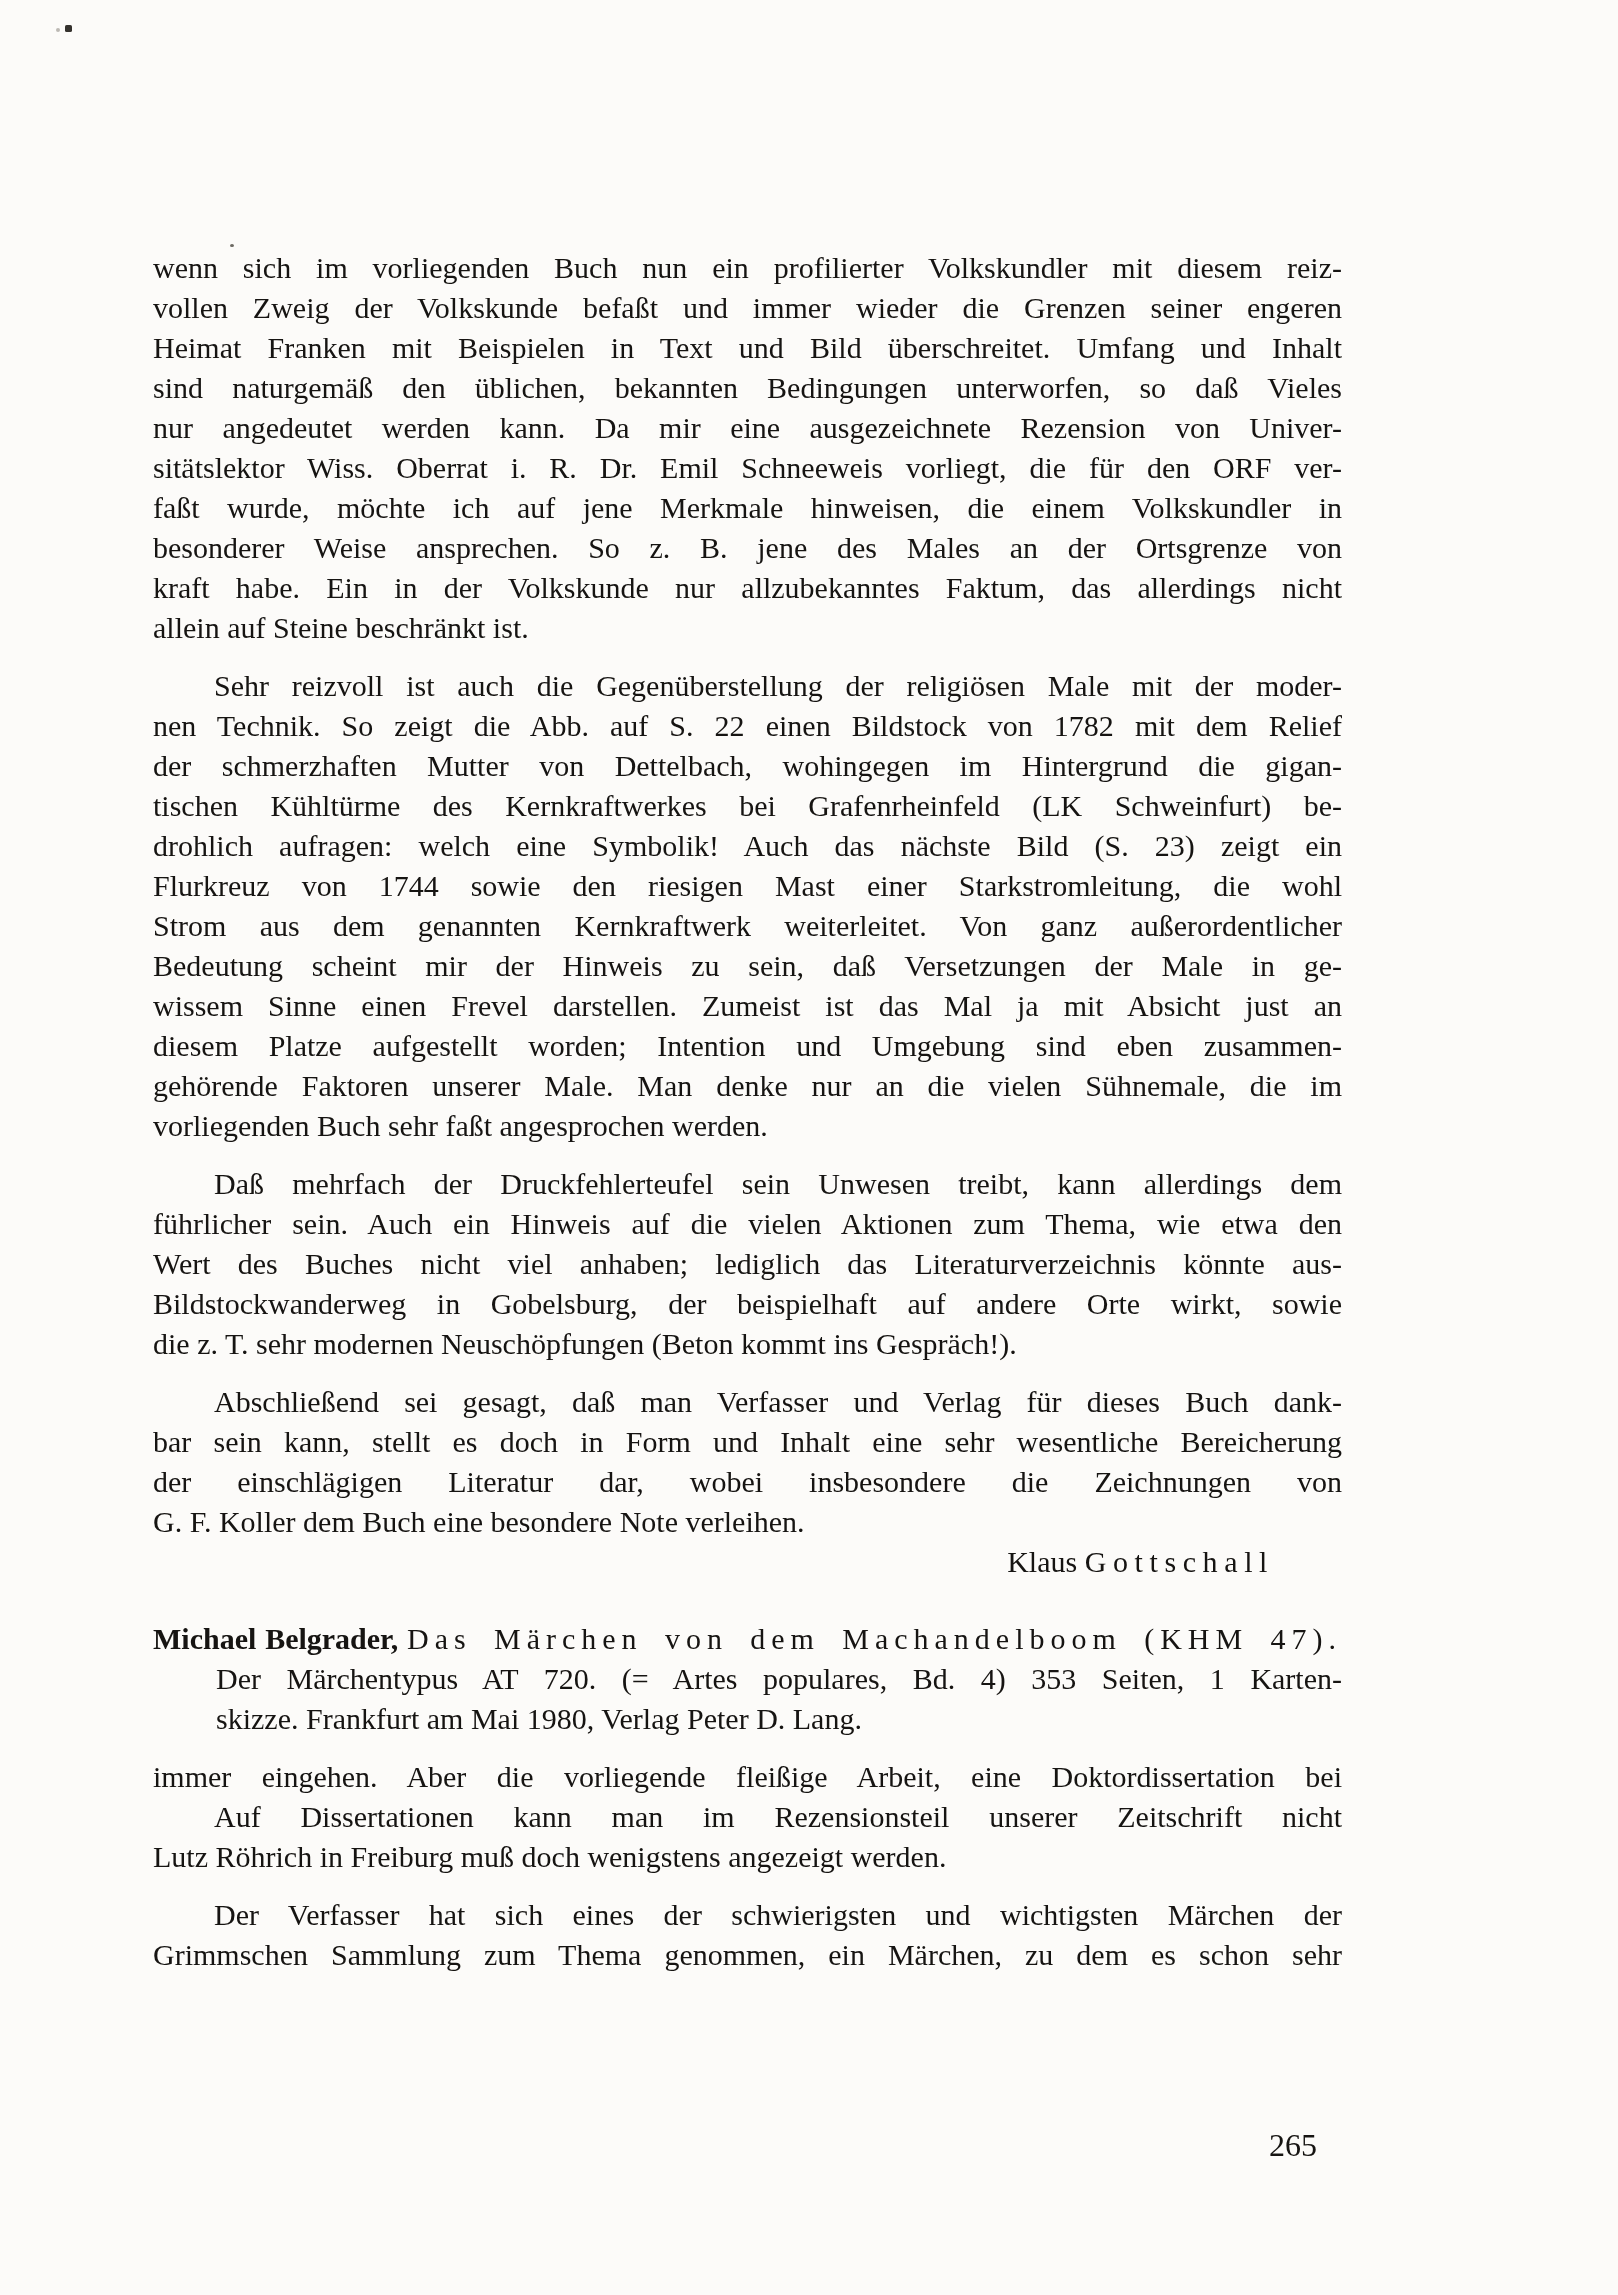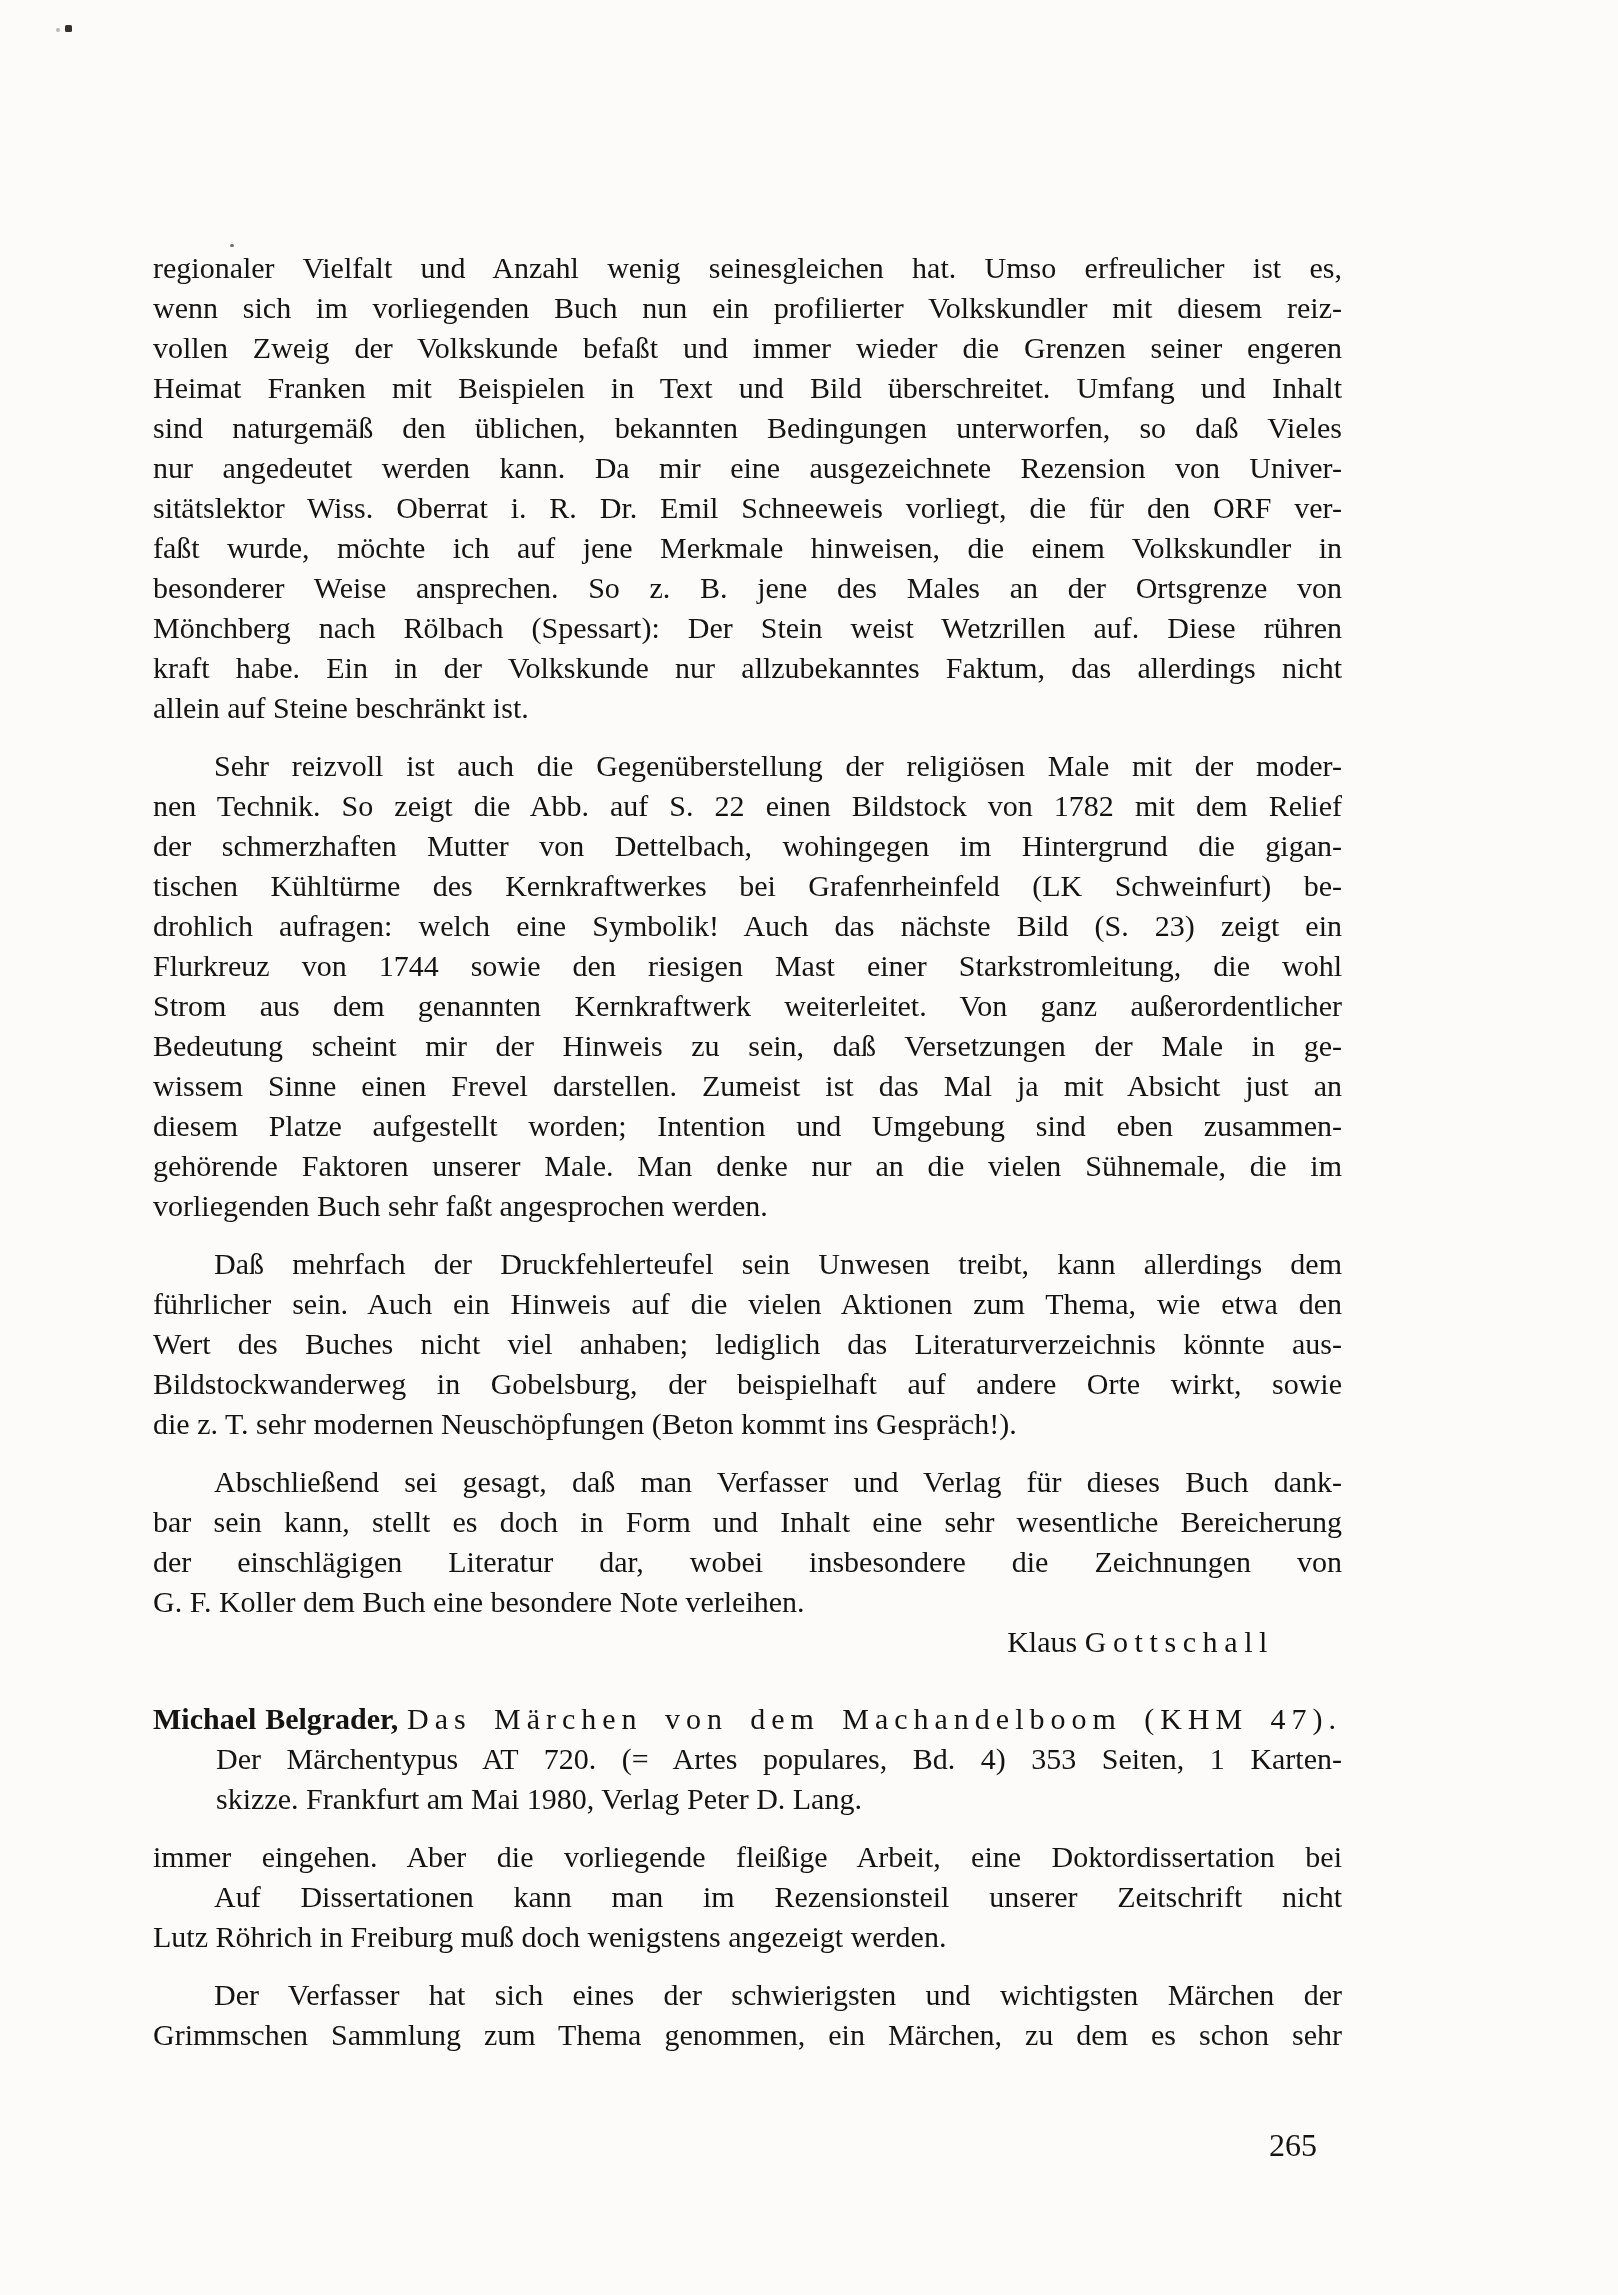--- a/index.html
+++ b/index.html
@@ -37,30 +37,28 @@
 
 <div class="page" style="--paper: #fcfbf9; --ink: #161412;">
 
   <div class="speck s1"></div>
   <div class="speck s2"></div>
   <div class="speck s3"></div>
 
   <div class="text-col">
 
     <div class="para">
-        <div class="ln jl">regionaler Vielfalt und Anzahl wenig seinesgleichen hat. Umso erfreulicher ist es,</div>
         <div class="ln jl">wenn sich im vorliegenden Buch nun ein profilierter Volkskundler mit diesem reiz-</div>
         <div class="ln jl">vollen Zweig der Volkskunde befaßt und immer wieder die Grenzen seiner engeren</div>
         <div class="ln jl">Heimat Franken mit Beispielen in Text und Bild überschreitet. Umfang und Inhalt</div>
         <div class="ln jl">sind naturgemäß den üblichen, bekannten Bedingungen unterworfen, so daß Vieles</div>
         <div class="ln jl">nur angedeutet werden kann. Da mir eine ausgezeichnete Rezension von Univer-</div>
         <div class="ln jl">sitätslektor Wiss. Oberrat i. R. Dr. Emil Schneeweis vorliegt, die für den ORF ver-</div>
         <div class="ln jl">faßt wurde, möchte ich auf jene Merkmale hinweisen, die einem Volkskundler in</div>
         <div class="ln jl">besonderer Weise ansprechen. So z. B. jene des Males an der Ortsgrenze von</div>
-        <div class="ln jl">Mönchberg nach Rölbach (Spessart): Der Stein weist Wetzrillen auf. Diese rühren</div>
         <div class="ln jl">kraft habe. Ein in der Volkskunde nur allzubekanntes Faktum, das allerdings nicht</div>
         <div class="ln">allein auf Steine beschränkt ist.</div>
       </div>
 
     <div class="para">
         <div class="ln jl ind">Sehr reizvoll ist auch die Gegenüberstellung der religiösen Male mit der moder-</div>
         <div class="ln jl">nen Technik. So zeigt die Abb. auf S. 22 einen Bildstock von 1782 mit dem Relief</div>
         <div class="ln jl">der schmerzhaften Mutter von Dettelbach, wohingegen im Hintergrund die gigan-</div>
         <div class="ln jl">tischen Kühltürme des Kernkraftwerkes bei Grafenrheinfeld (LK Schweinfurt) be-</div>
         <div class="ln jl">drohlich aufragen: welch eine Symbolik! Auch das nächste Bild (S. 23) zeigt ein</div>

